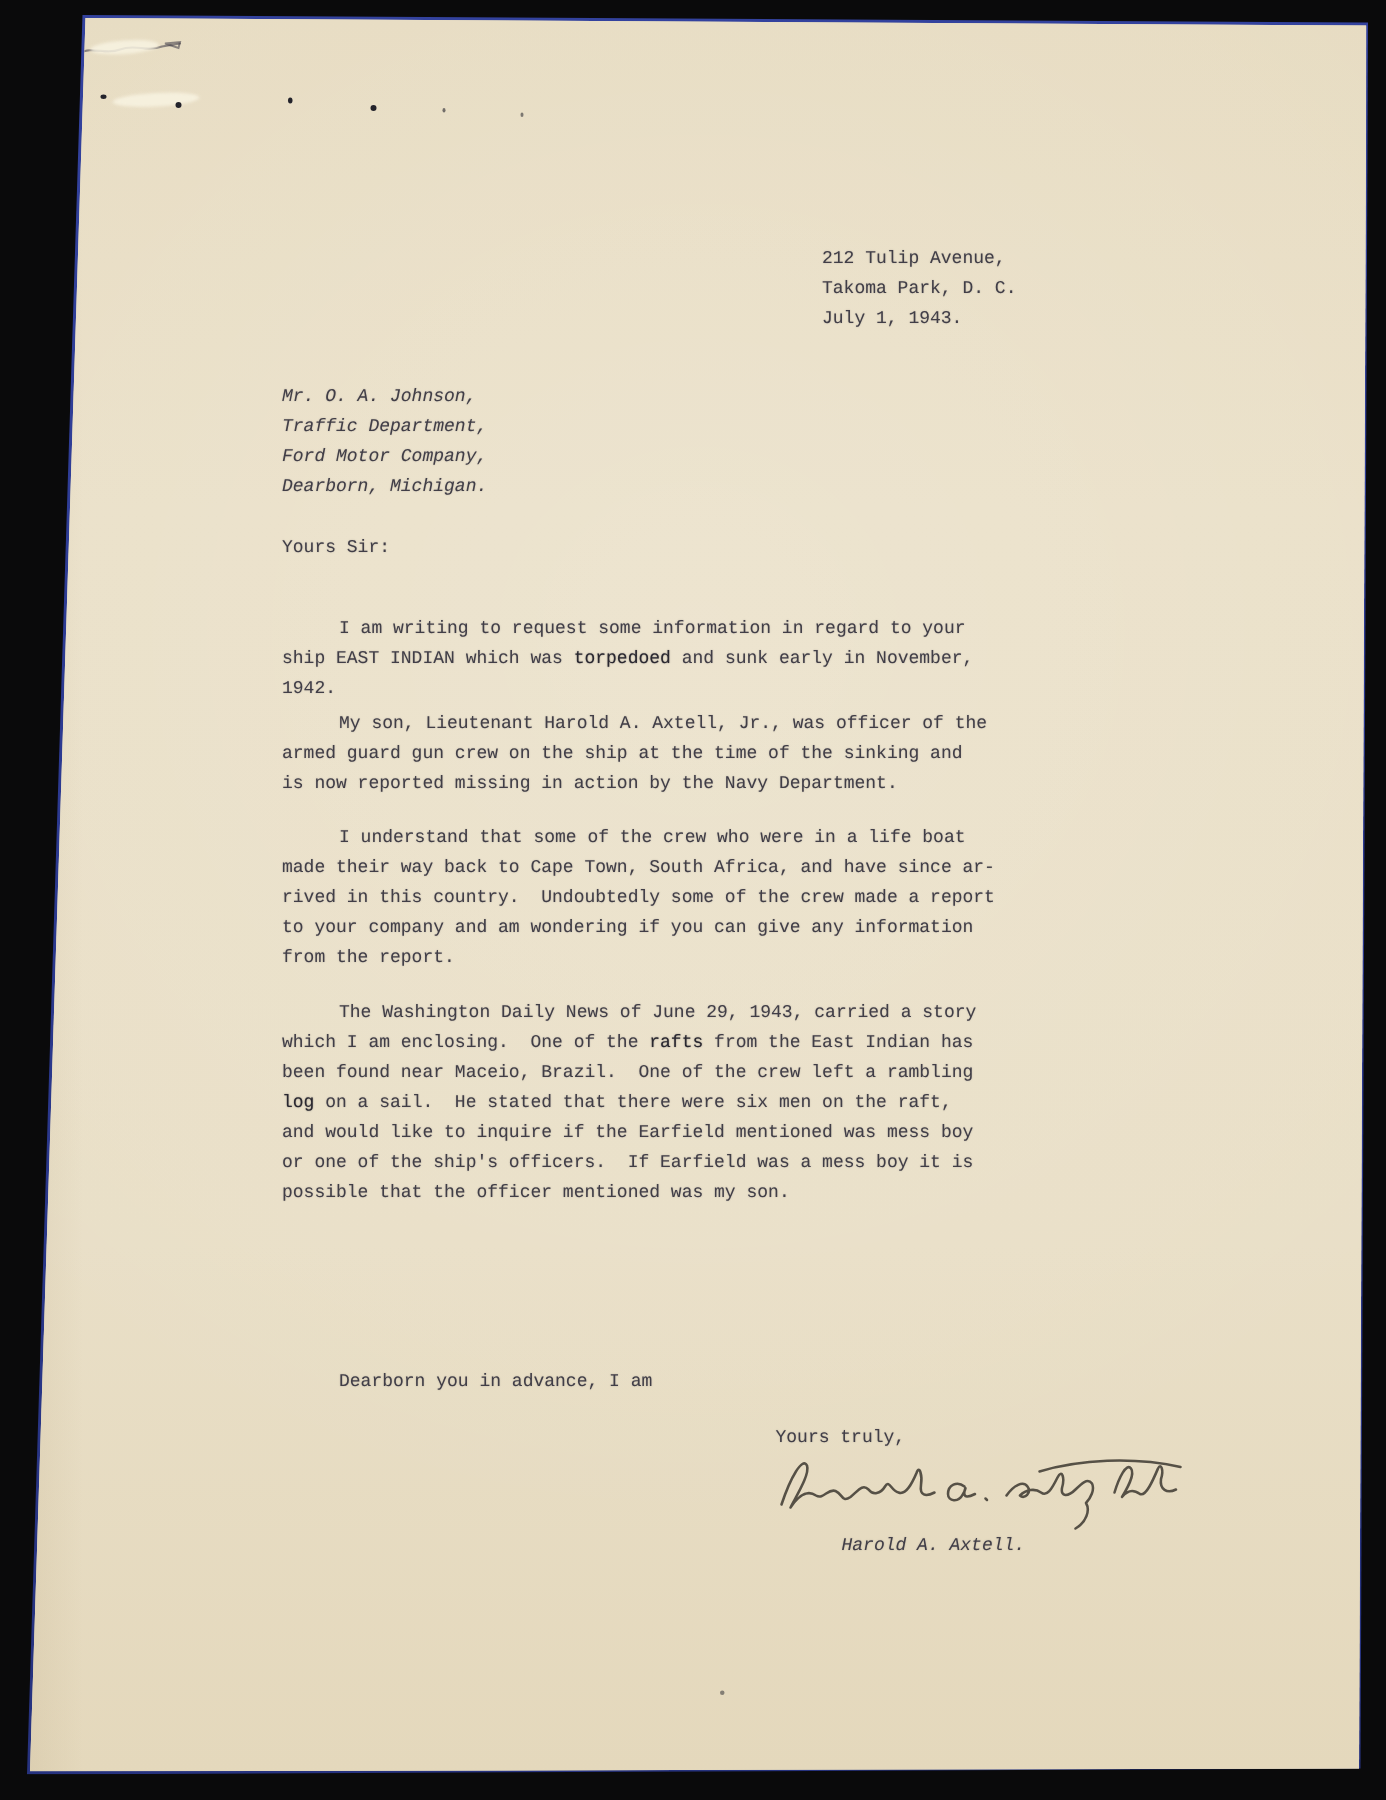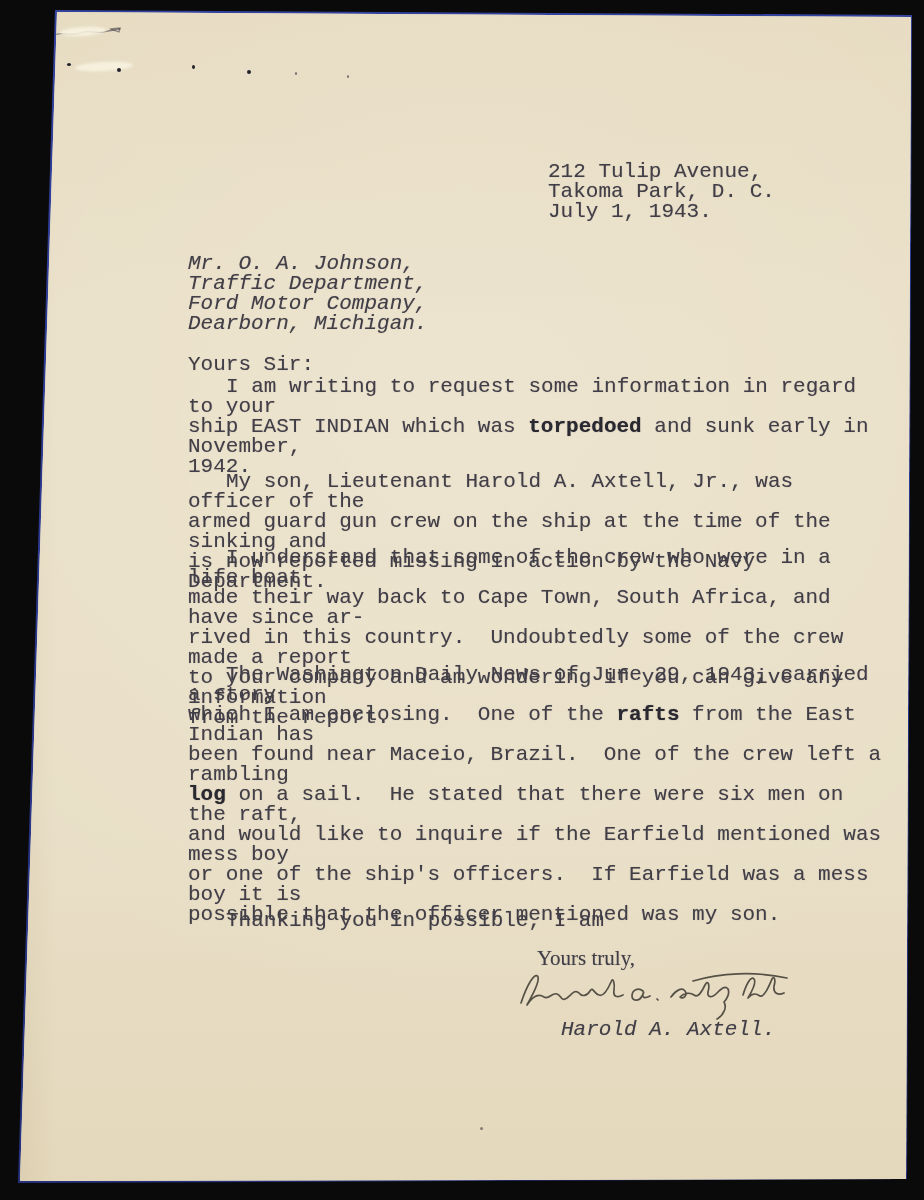--- a/index.html
+++ b/index.html
@@ -17,33 +17,33 @@
     position:absolute;left:20px;top:12px;width:891px;height:1169px;
     background:
       radial-gradient(120% 85% at 50% 35%, rgba(255,255,255,0.14), rgba(255,255,255,0) 62%),
       linear-gradient(90deg, rgba(120,90,40,0.07), rgba(120,90,40,0) 4%),
       linear-gradient(180deg,#e7dcc2 0%,#eae0c8 28%,#e9dfc7 70%,#e4d8bc 100%);
     background-color:#e8debf;
     clip-path:polygon(37px 0px,891px 5px,886px 1167px,0px 1169px);
   }
   .text{
     position:absolute;
-    font-size:21px;line-height:20px;
+    font-size:12px;line-height:20px;
     color:#413e47;
     white-space:pre-wrap;
     text-shadow:0 0 1px rgba(65,62,71,0.35);
   }
-  .text b{font-weight:700;color:#2a2830;text-shadow:0 0 1px rgba(42,40,48,0.6);}
+  .text b{font-weight:400;color:#2a2830;text-shadow:0 0 1px rgba(42,40,48,0.6);}
   .date-block{left:528px;top:150px;}
   .recipient{left:168px;top:242px;font-style:italic;}
   .salutation{left:168px;top:343px;}
   .para{left:168px;width:700px;text-indent:38px;}
-  .p0{top:365px;} .p1{top:460px;} .p2{top:536px;}
+  .p0{top:397px;} .p1{top:460px;} .p2{top:536px;}
   .p3{top:653px;} .p4{top:804px;} .p5{top:899px;}
-  .close-phrase{left:517px;top:936px;font-family:Liberation Serif, serif;}
+  .close-phrase{left:497px;top:936px;}
   .typed-name{left:541px;top:1008px;font-style:italic;}
   .signature{position:absolute;left:495px;top:951px;width:280px;height:58px;}
   .signature path{fill:none;stroke:#4a443c;stroke-width:1.7;stroke-linecap:round;stroke-linejoin:round;opacity:.92;}
   .squiggle{position:absolute;left:28px;top:10px;width:92px;height:20px;}
   .squiggle path{fill:none;stroke:rgba(58,54,68,0.55);stroke-width:1.3;stroke-linecap:round;}
   .smudge{position:absolute;background:rgba(248,243,226,0.85);filter:blur(1px);border-radius:50%;}
   .speck{position:absolute;background:#23232b;border-radius:50%;}
 </style>
 </head>
 <body>
@@ -70,21 +70,21 @@
     <div class="text date-block">212 Tulip Avenue,<br>Takoma Park, D. C.<br>July 1, 1943.</div>
 
     <div class="text recipient">Mr. O. A. Johnson,<br>Traffic Department,<br>Ford Motor Company,<br>Dearborn, Michigan.</div>
 
     <div class="text salutation">Yours Sir:</div>
 
     <div class="text para p0">I am writing to request some information in regard to your<br>ship EAST INDIAN which was <b>torpedoed</b> and sunk early in November,<br>1942.</div>
     <div class="text para p1">My son, Lieutenant Harold A. Axtell, Jr., was officer of the<br>armed guard gun crew on the ship at the time of the sinking and<br>is now reported missing in action by the Navy Department.</div>
     <div class="text para p2">I understand that some of the crew who were in a life boat<br>made their way back to Cape Town, South Africa, and have since ar-<br>rived in this country.  Undoubtedly some of the crew made a report<br>to your company and am wondering if you can give any information<br>from the report.</div>
     <div class="text para p3">The Washington Daily News of June 29, 1943, carried a story<br>which I am enclosing.  One of the <b>rafts</b> from the East Indian has<br>been found near Maceio, Brazil.  One of the crew left a rambling<br><b>log</b> on a sail.  He stated that there were six men on the raft,<br>and would like to inquire if the Earfield mentioned was mess boy<br>or one of the ship's officers.  If Earfield was a mess boy it is<br>possible that the officer mentioned was my son.</div>
-    <div class="text para p5">Thanking you in possible, I am</div>
+    <div class="text para p5">Dearborn you in advance, I am</div>
 
     <div class="text close-phrase">Yours truly,</div>
 
     <svg class="signature" viewBox="0 0 280 58">
 
       <path d="M6 40 C 12 22, 20 8, 23 14 C 25 20, 16 34, 12 42 C 20 30, 26 32, 29 34 C 34 37, 37 29, 42 31 C 47 33, 46 39, 52 35 C 57 31, 60 26, 64 30 C 67 34, 72 33, 75 28 C 78 23, 79 31, 84 32 C 89 34, 93 26, 96 19 C 98 13, 100 21, 99 27 C 98 34, 102 35, 108 32"></path>
 
       <path d="M128 28 C 123 24, 117 27, 117 33 C 117 38, 124 39, 127 33 C 129 30, 129 27, 128 31 C 127 36, 131 35, 135 33"></path>
       <path d="M142 36 L 143 37"></path>
 

